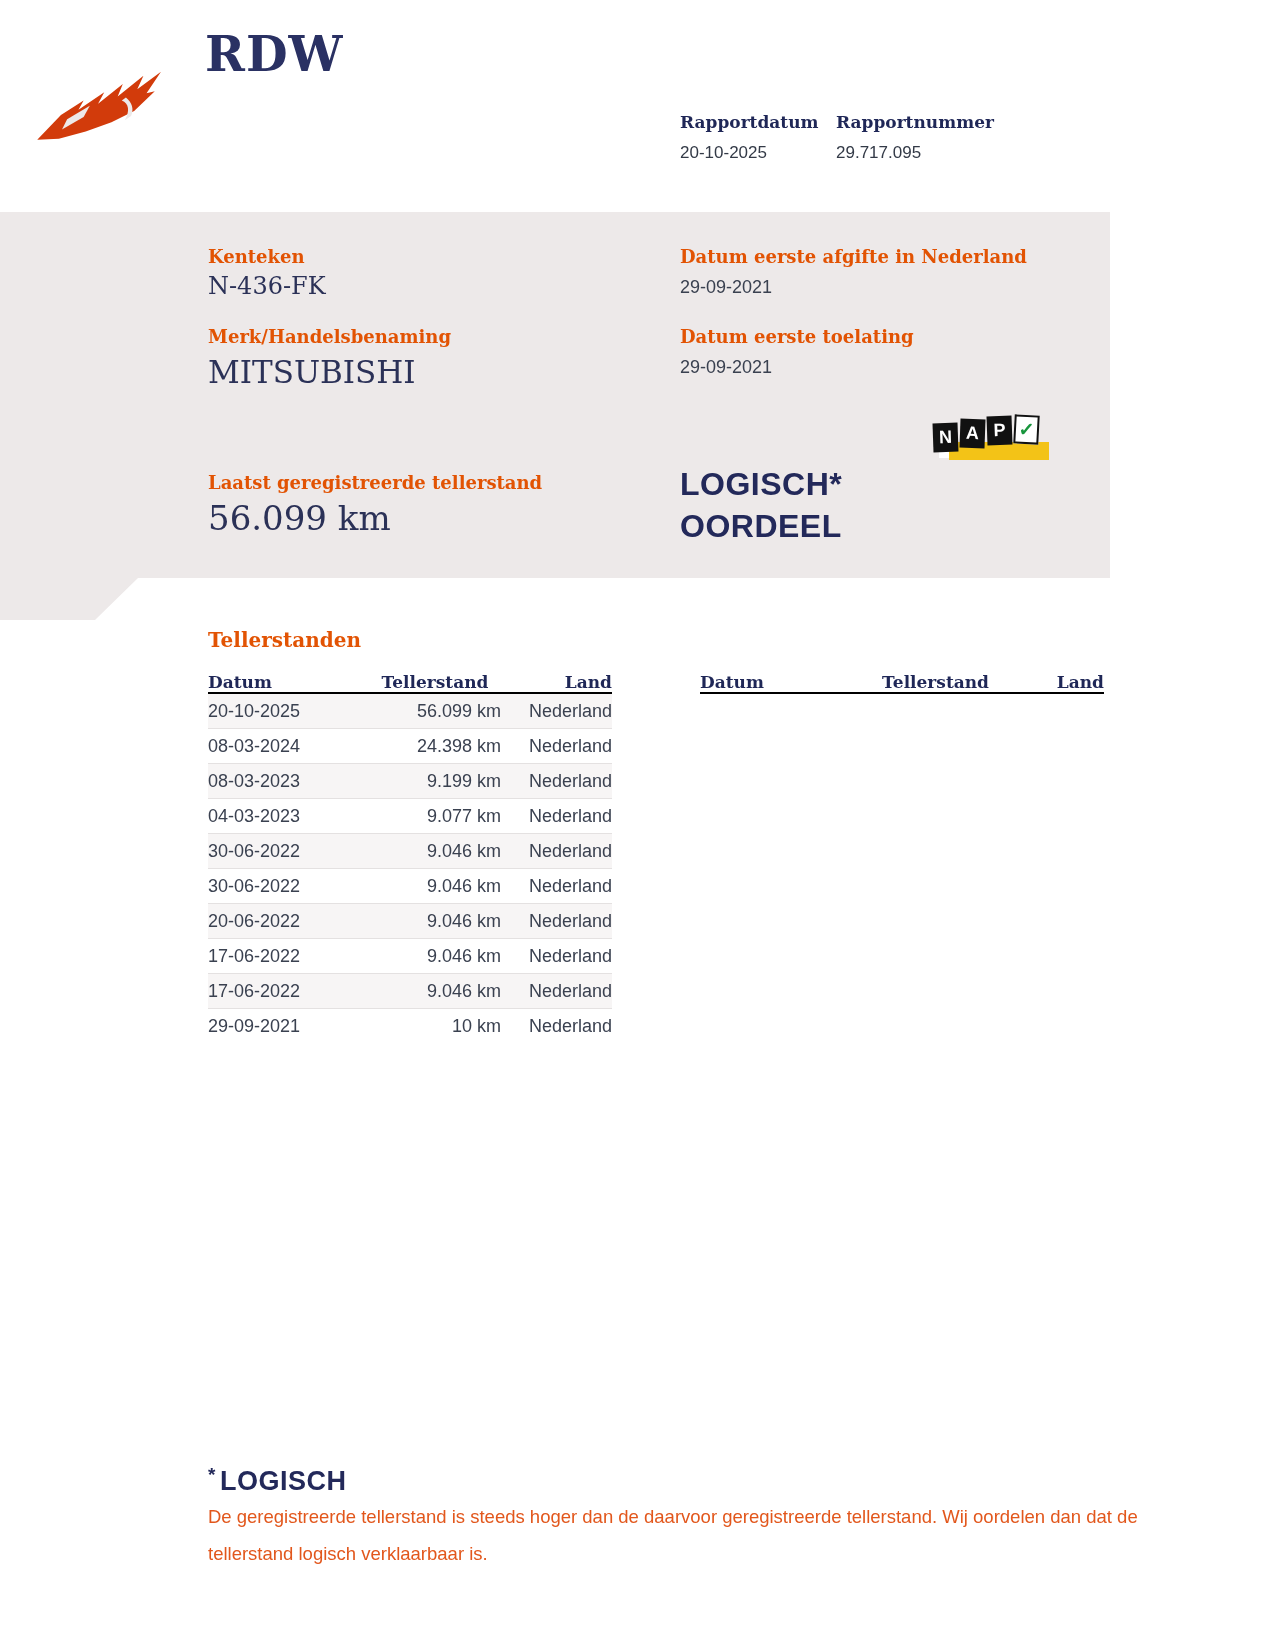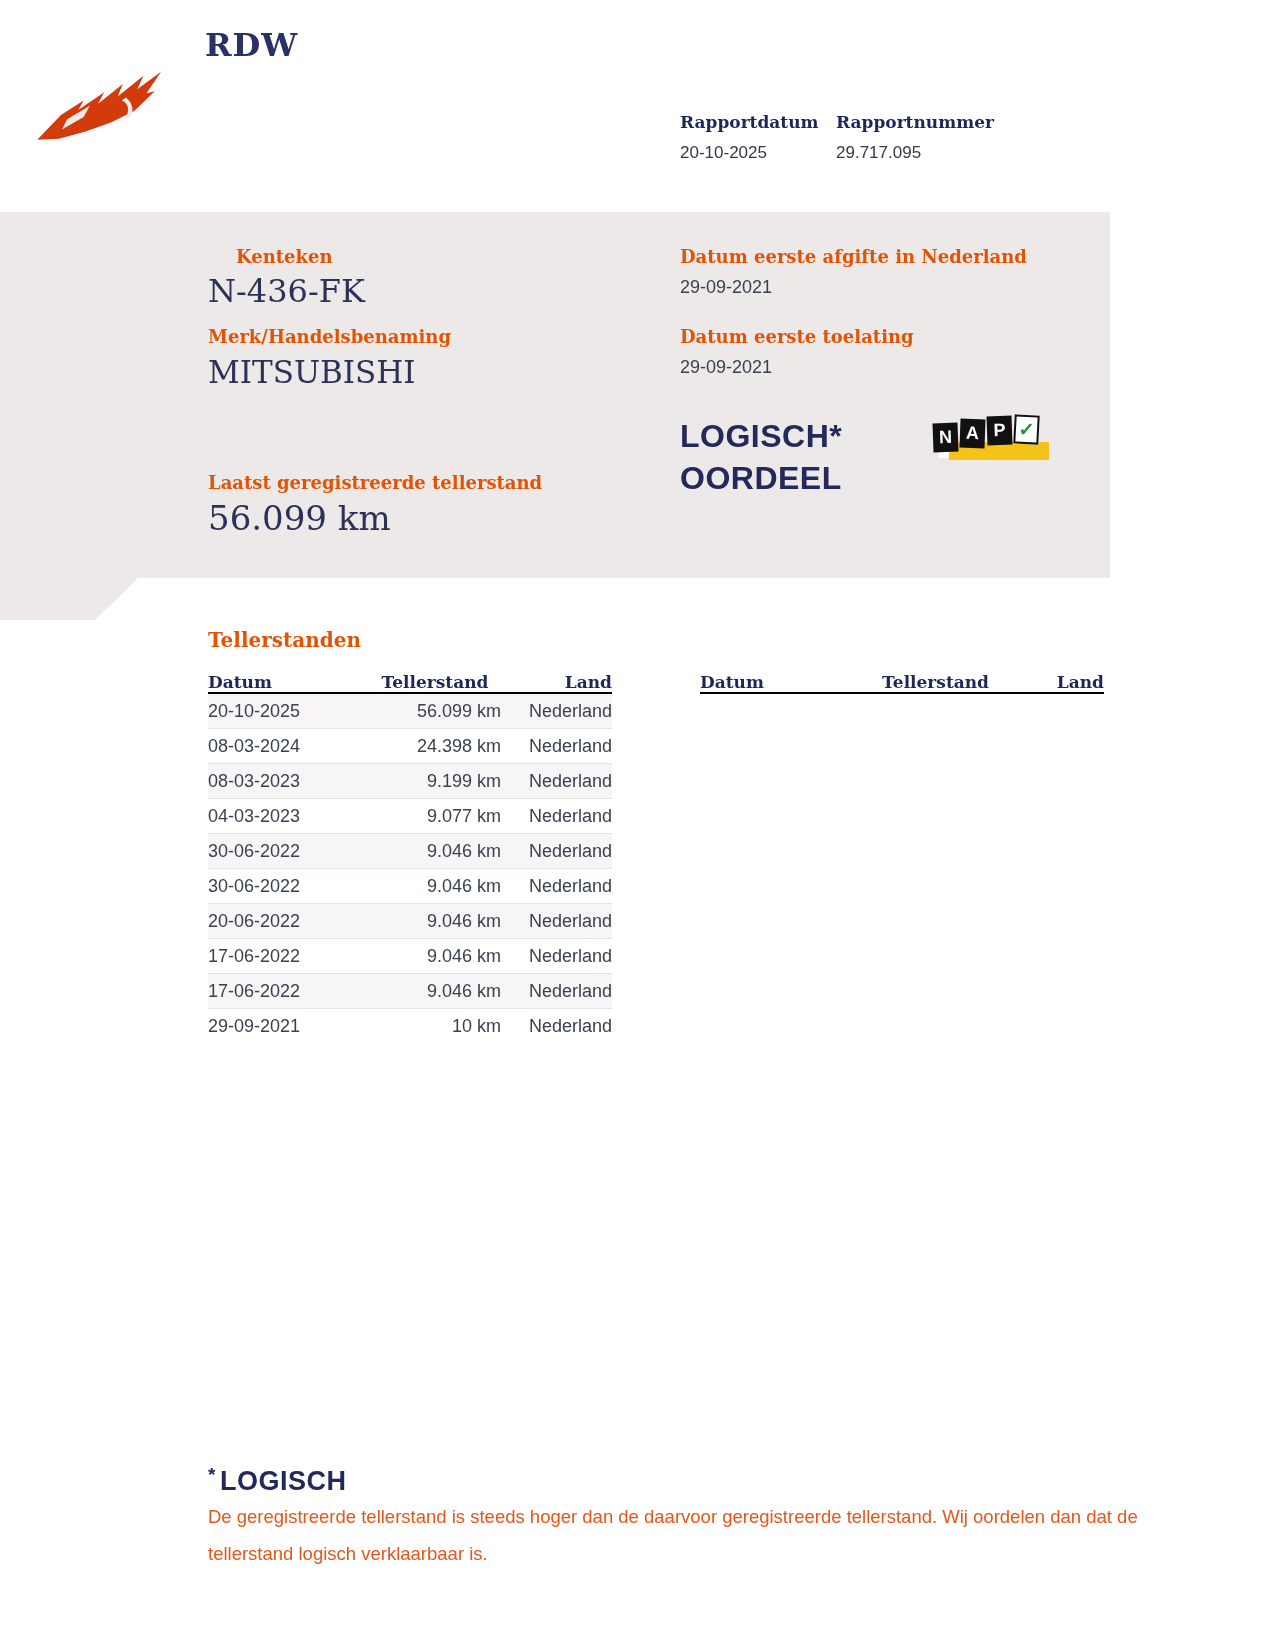--- a/index.html
+++ b/index.html
@@ -4,21 +4,21 @@
 <style>
   html,body{margin:0;padding:0;background:#ffffff;}
   .page{
     position:relative;width:1280px;height:1651px;background:#ffffff;overflow:hidden;
     font-family:"Liberation Sans", sans-serif;
   }
   
   .logo{position:absolute;left:30px;top:48px;width:165px;height:100px;}
   .wordmark{
     position:absolute;left:205px;top:26px;
-    font-family:"DejaVu Serif", serif;font-size:32px;font-weight:600;
+    font-family:"DejaVu Serif", serif;font-size:48px;font-weight:600;
     color:#2A3163;letter-spacing:1px;
   }
   .report-title{
     position:absolute;left:678px;top:34px;
     font-family:"DejaVu Serif", serif;font-size:37px;font-weight:700;
     color:#DD5A1F;letter-spacing:0.5px;white-space:nowrap;
   }
   .meta-label{
     position:absolute;top:112px;
     font-family:"DejaVu Serif", serif;font-weight:700;font-size:17px;color:#1F2757;
@@ -43,20 +43,21 @@
   .hero-value-serif{
     position:absolute;font-family:"DejaVu Serif", serif;color:#2B3157;white-space:nowrap;
   }
   .hero-value-sans{
     position:absolute;font-size:18px;color:#3A4150;white-space:nowrap;
   }
   .oordeel{
     position:absolute;left:680px;
     font-size:32px;font-weight:800;color:#23295A;letter-spacing:0.5px;
     font-family:"Liberation Sans", sans-serif;
+    margin-top:48px;
   }
   
   .nap{position:absolute;left:933px;top:416px;width:118px;height:52px;}
   .nap-yellow{position:absolute;left:16px;top:26px;width:100px;height:18px;background:#F3C317;}
   .nap-white-sq{position:absolute;left:6px;top:28px;width:14px;height:14px;background:#ffffff;}
   .nap-tiles{position:absolute;left:0;top:0;display:flex;gap:2px;}
   .nap-tile{
     width:25px;height:29px;background:#111111;color:#ffffff;
     display:flex;align-items:center;justify-content:center;
     font-weight:700;font-size:18px;font-family:"Liberation Sans", sans-serif;
@@ -123,22 +124,22 @@
   </svg>
   <div class="wordmark">RDW</div>
 
   <div class="meta-label pos-datum">Rapportdatum</div>
   <div class="meta-label pos-nummer">Rapportnummer</div>
   <div class="meta-value pos-datum">20-10-2025</div>
   <div class="meta-value pos-nummer">29.717.095</div>
 
   <div class="band"></div>
 
-  <div class="hero-label" style="left:208px;top:246px;margin-left:28px;">Kenteken</div>
-  <div class="hero-value-serif" style="left:208px;top:272px;font-size:32px;">N-436-FK</div>
+  <div class="hero-label" style="left:208px;top:246px;">Kenteken</div>
+  <div class="hero-value-serif" style="left:208px;top:272px;font-size:24px;">N-436-FK</div>
 
   <div class="hero-label" style="left:208px;top:326px;">Merk/Handelsbenaming</div>
   <div class="hero-value-serif" style="left:208px;top:354px;font-size:31px;">MITSUBISHI</div>
 
   <div class="hero-label" style="left:208px;top:472px;">Laatst geregistreerde tellerstand</div>
   <div class="hero-value-serif" style="left:208px;top:498px;font-size:34px;">56.099 km</div>
 
   <div class="hero-label" style="left:680px;top:246px;">Datum eerste afgifte in Nederland</div>
   <div class="hero-value-sans" style="left:680px;top:277px;">29-09-2021</div>
 

